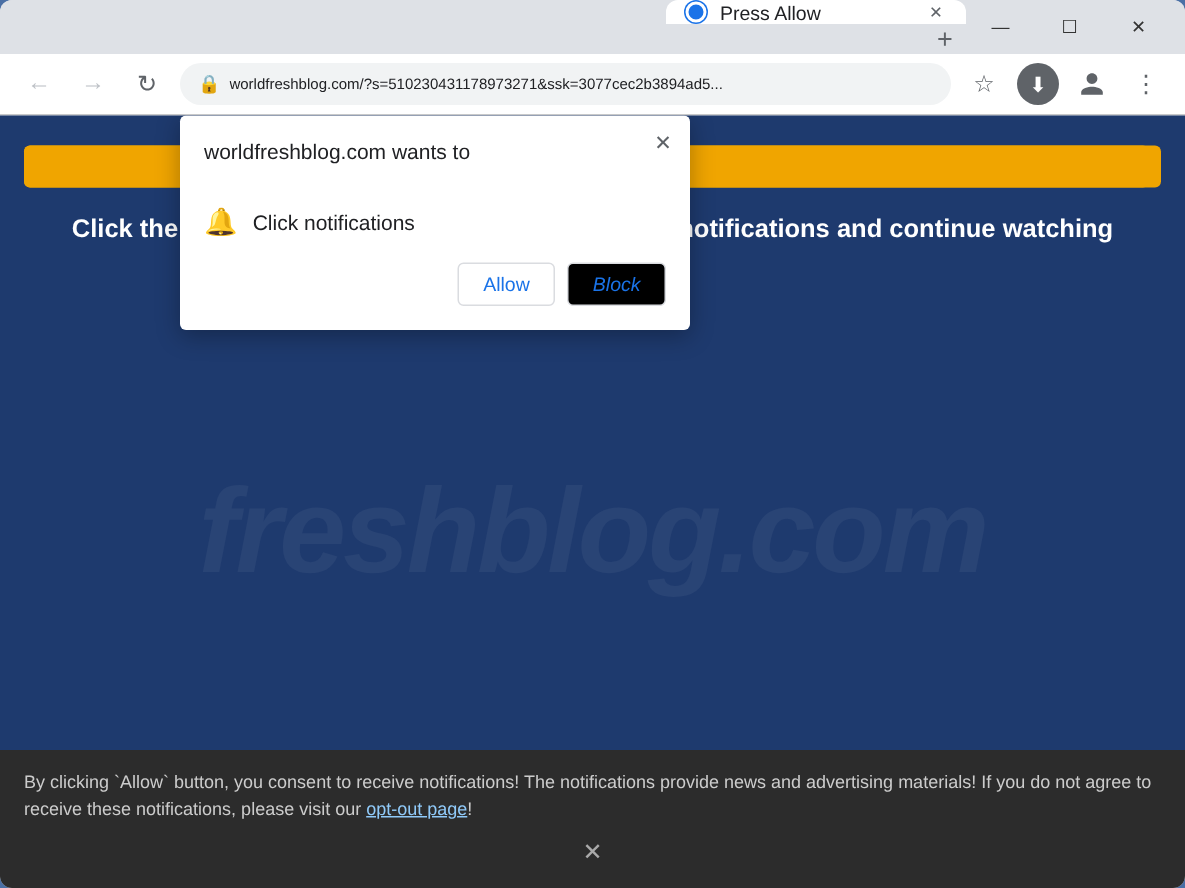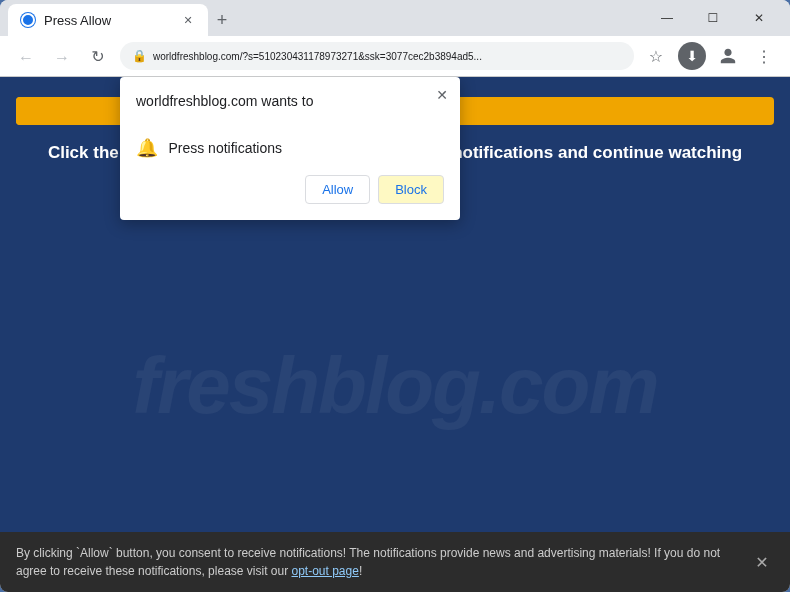--- a/index.html
+++ b/index.html
@@ -50,20 +50,21 @@
       color: #333;
     }
 
     
     .tab-bar {
       background: #dee1e6;
       height: 36px;
       display: flex;
       align-items: flex-end;
       padding: 0 8px;
+      flex-direction: column;
     }
 
     .tab {
       background: #ffffff;
       height: 32px;
       border-radius: 8px 8px 0 0;
       display: flex;
       align-items: center;
       padding: 0 12px;
       min-width: 200px;
@@ -335,32 +336,34 @@
       font-family: inherit;
     }
 
     .btn-allow {
       background: white;
       color: #1a73e8;
       border-color: #dadce0;
     }
 
     .btn-block {
-      background: #fef9c3;
+      background: #000000;
       color: #1a73e8;
       border-color: #dadce0;
+      font-style: italic;
     }
 
     
     .consent-bar {
       background: #2c2c2c;
       padding: 12px 16px 12px 16px;
       display: flex;
       align-items: center;
-      gap: 18px;
+      gap: 8px;
+      flex-direction: column;
     }
 
     .consent-text {
       flex: 1;
       font-size: 12px;
       color: #cccccc;
       line-height: 1.5;
     }
 
     .consent-text .opt-out-link {
@@ -434,21 +437,21 @@
 
   <div class="toolbar-sep"></div>
 
   <div class="content-area">
 
     <div class="notification-popup">
       <span class="popup-close">✕</span>
       <div class="popup-domain">worldfreshblog.com wants to</div>
       <div class="popup-permission">
         <span class="bell-icon">🔔</span>
-        <span class="permission-text">Press notifications</span>
+        <span class="permission-text">Click notifications</span>
       </div>
       <div class="popup-buttons">
         <button class="btn-allow">Allow</button>
         <button class="btn-block">Block</button>
       </div>
     </div>
 
     <div class="progress-container">
       <div class="progress-bar" style="width:99%;"></div>
       <span class="progress-text">99%</span>

